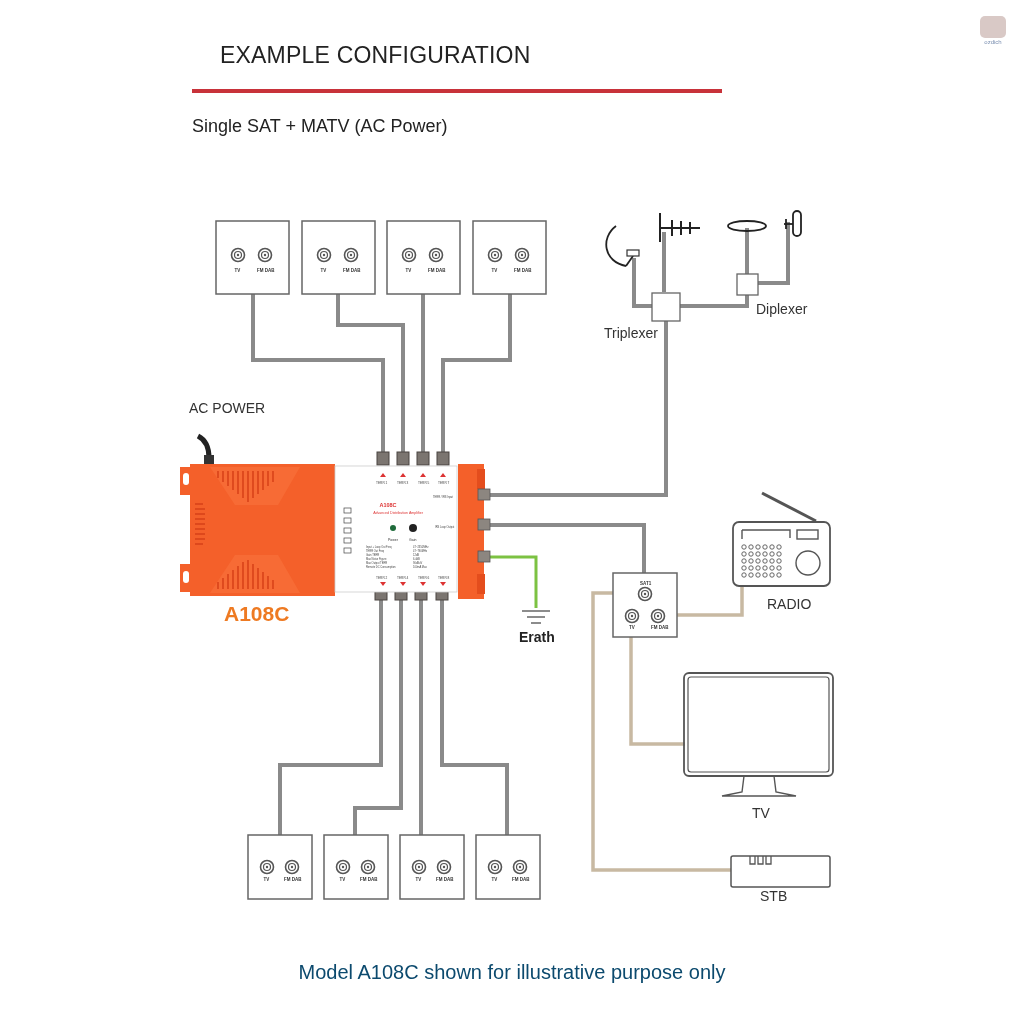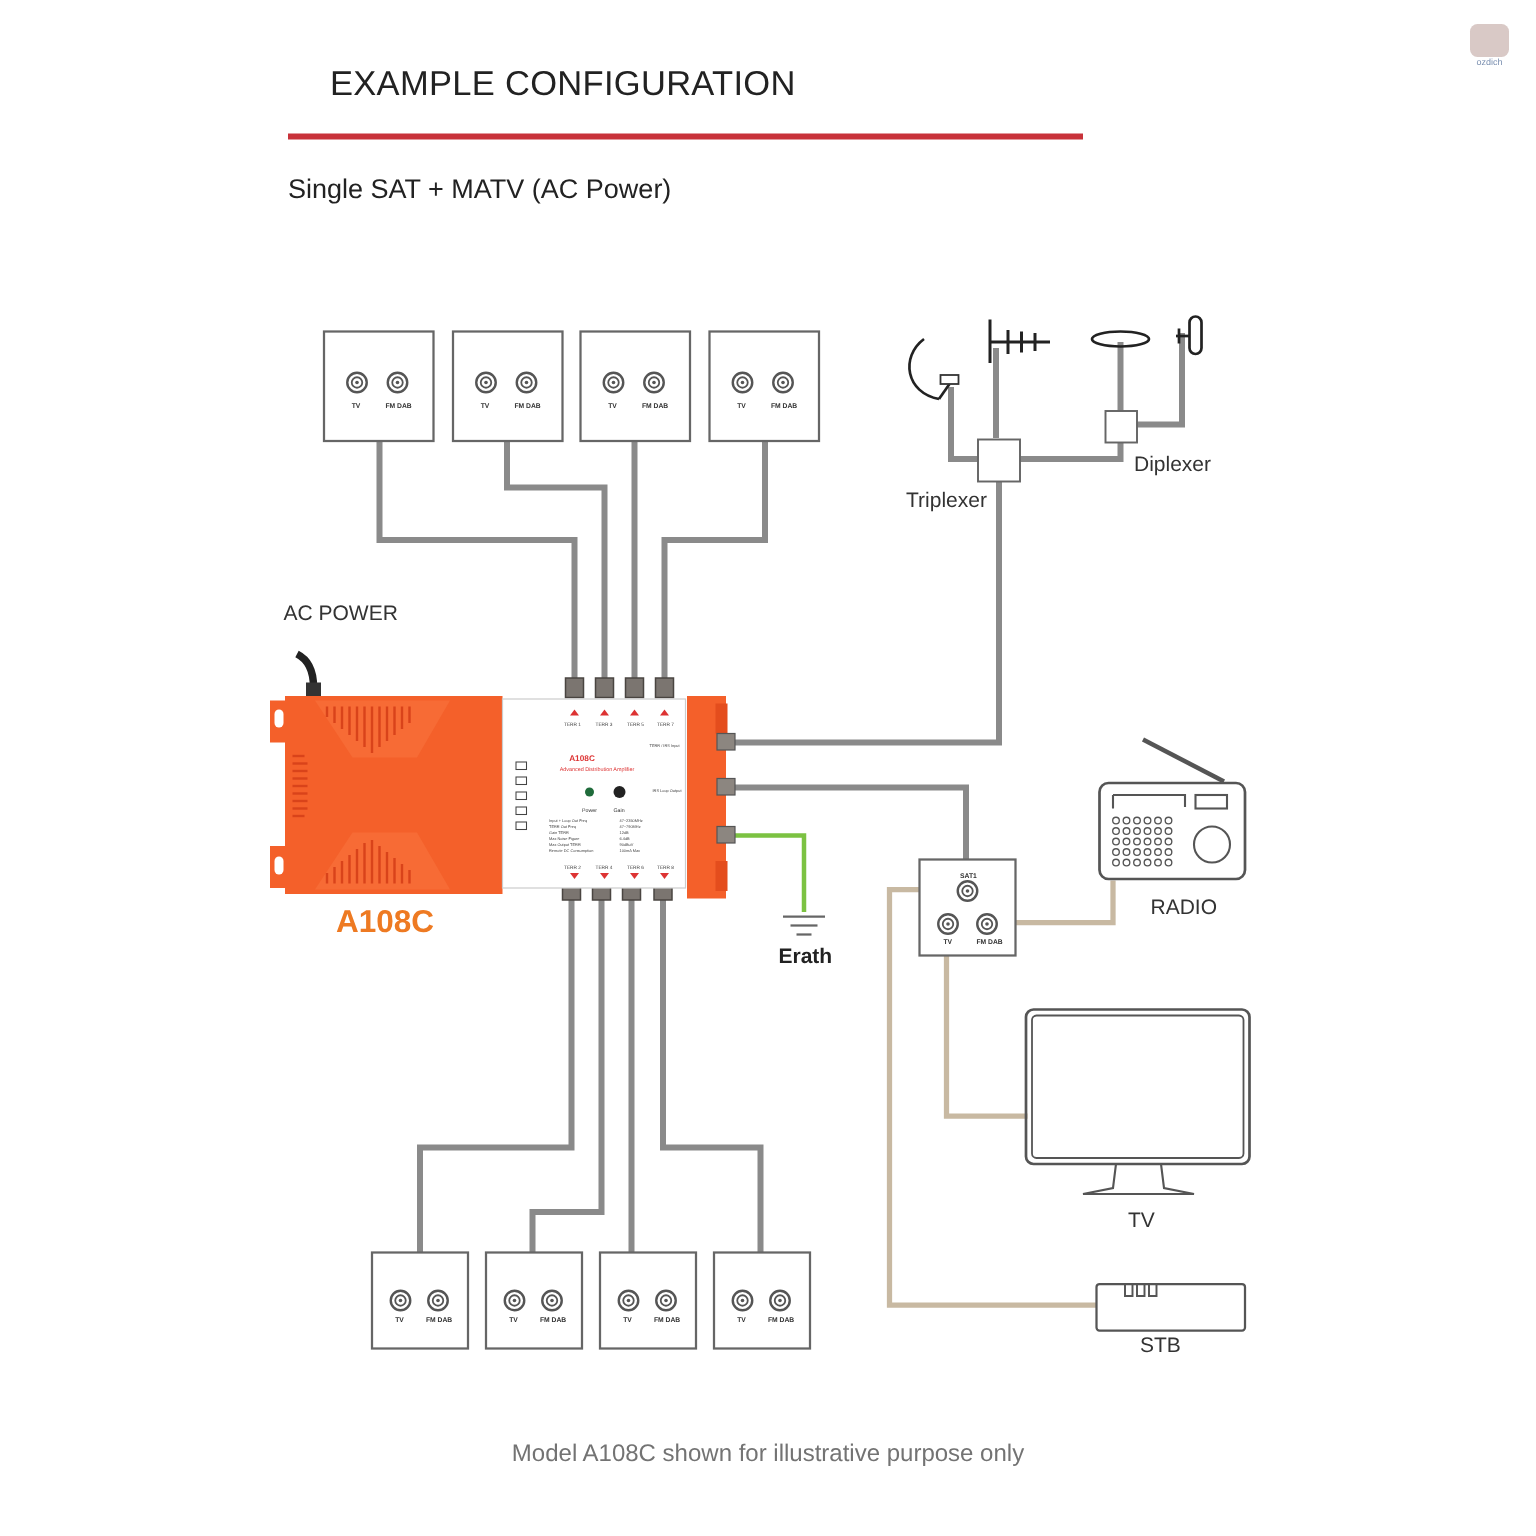--- a/index.html
+++ b/index.html
@@ -1,21 +1,21 @@
 <!DOCTYPE html>
 <html><head>
 <meta charset="utf-8">
 <style>
   html,body{margin:0;padding:0;background:#fff;}
   body{width:1024px;height:1024px;position:relative;overflow:hidden;font-family:"Liberation Sans",sans-serif;color:#222;}
   .abs{position:absolute;}
   #title{left:192px;top:42px;font-size:23px;color:#222;letter-spacing:0.2px;margin-left:28px;}
   #rule{left:192px;top:89px;width:530px;height:4px;background:#c8323a;}
   #subtitle{left:192px;top:116px;font-size:18px;color:#222;}
-  #caption{left:0;width:1024px;top:961px;text-align:center;font-size:16px;color:#737373;}
+  #caption{left:0;width:1024px;top:961px;text-align:center;font-size:20px;color:#0c4a6e;}
   #logo{left:980px;top:16px;width:26px;height:22px;border-radius:5px;background:#d9c9c6;}
   #logo-text{left:972px;top:39px;width:42px;text-align:center;font-size:6px;color:#7a8fb0;}
   svg text{font-family:"Liberation Sans",sans-serif;}
   .lbl{font-size:14px;fill:#333;}
   .lbl-b{font-size:14px;fill:#222;font-weight:bold;}
   .tiny{font-size:4.5px;fill:#333;font-weight:bold;}
 </style>
 </head>
 <body>
 

